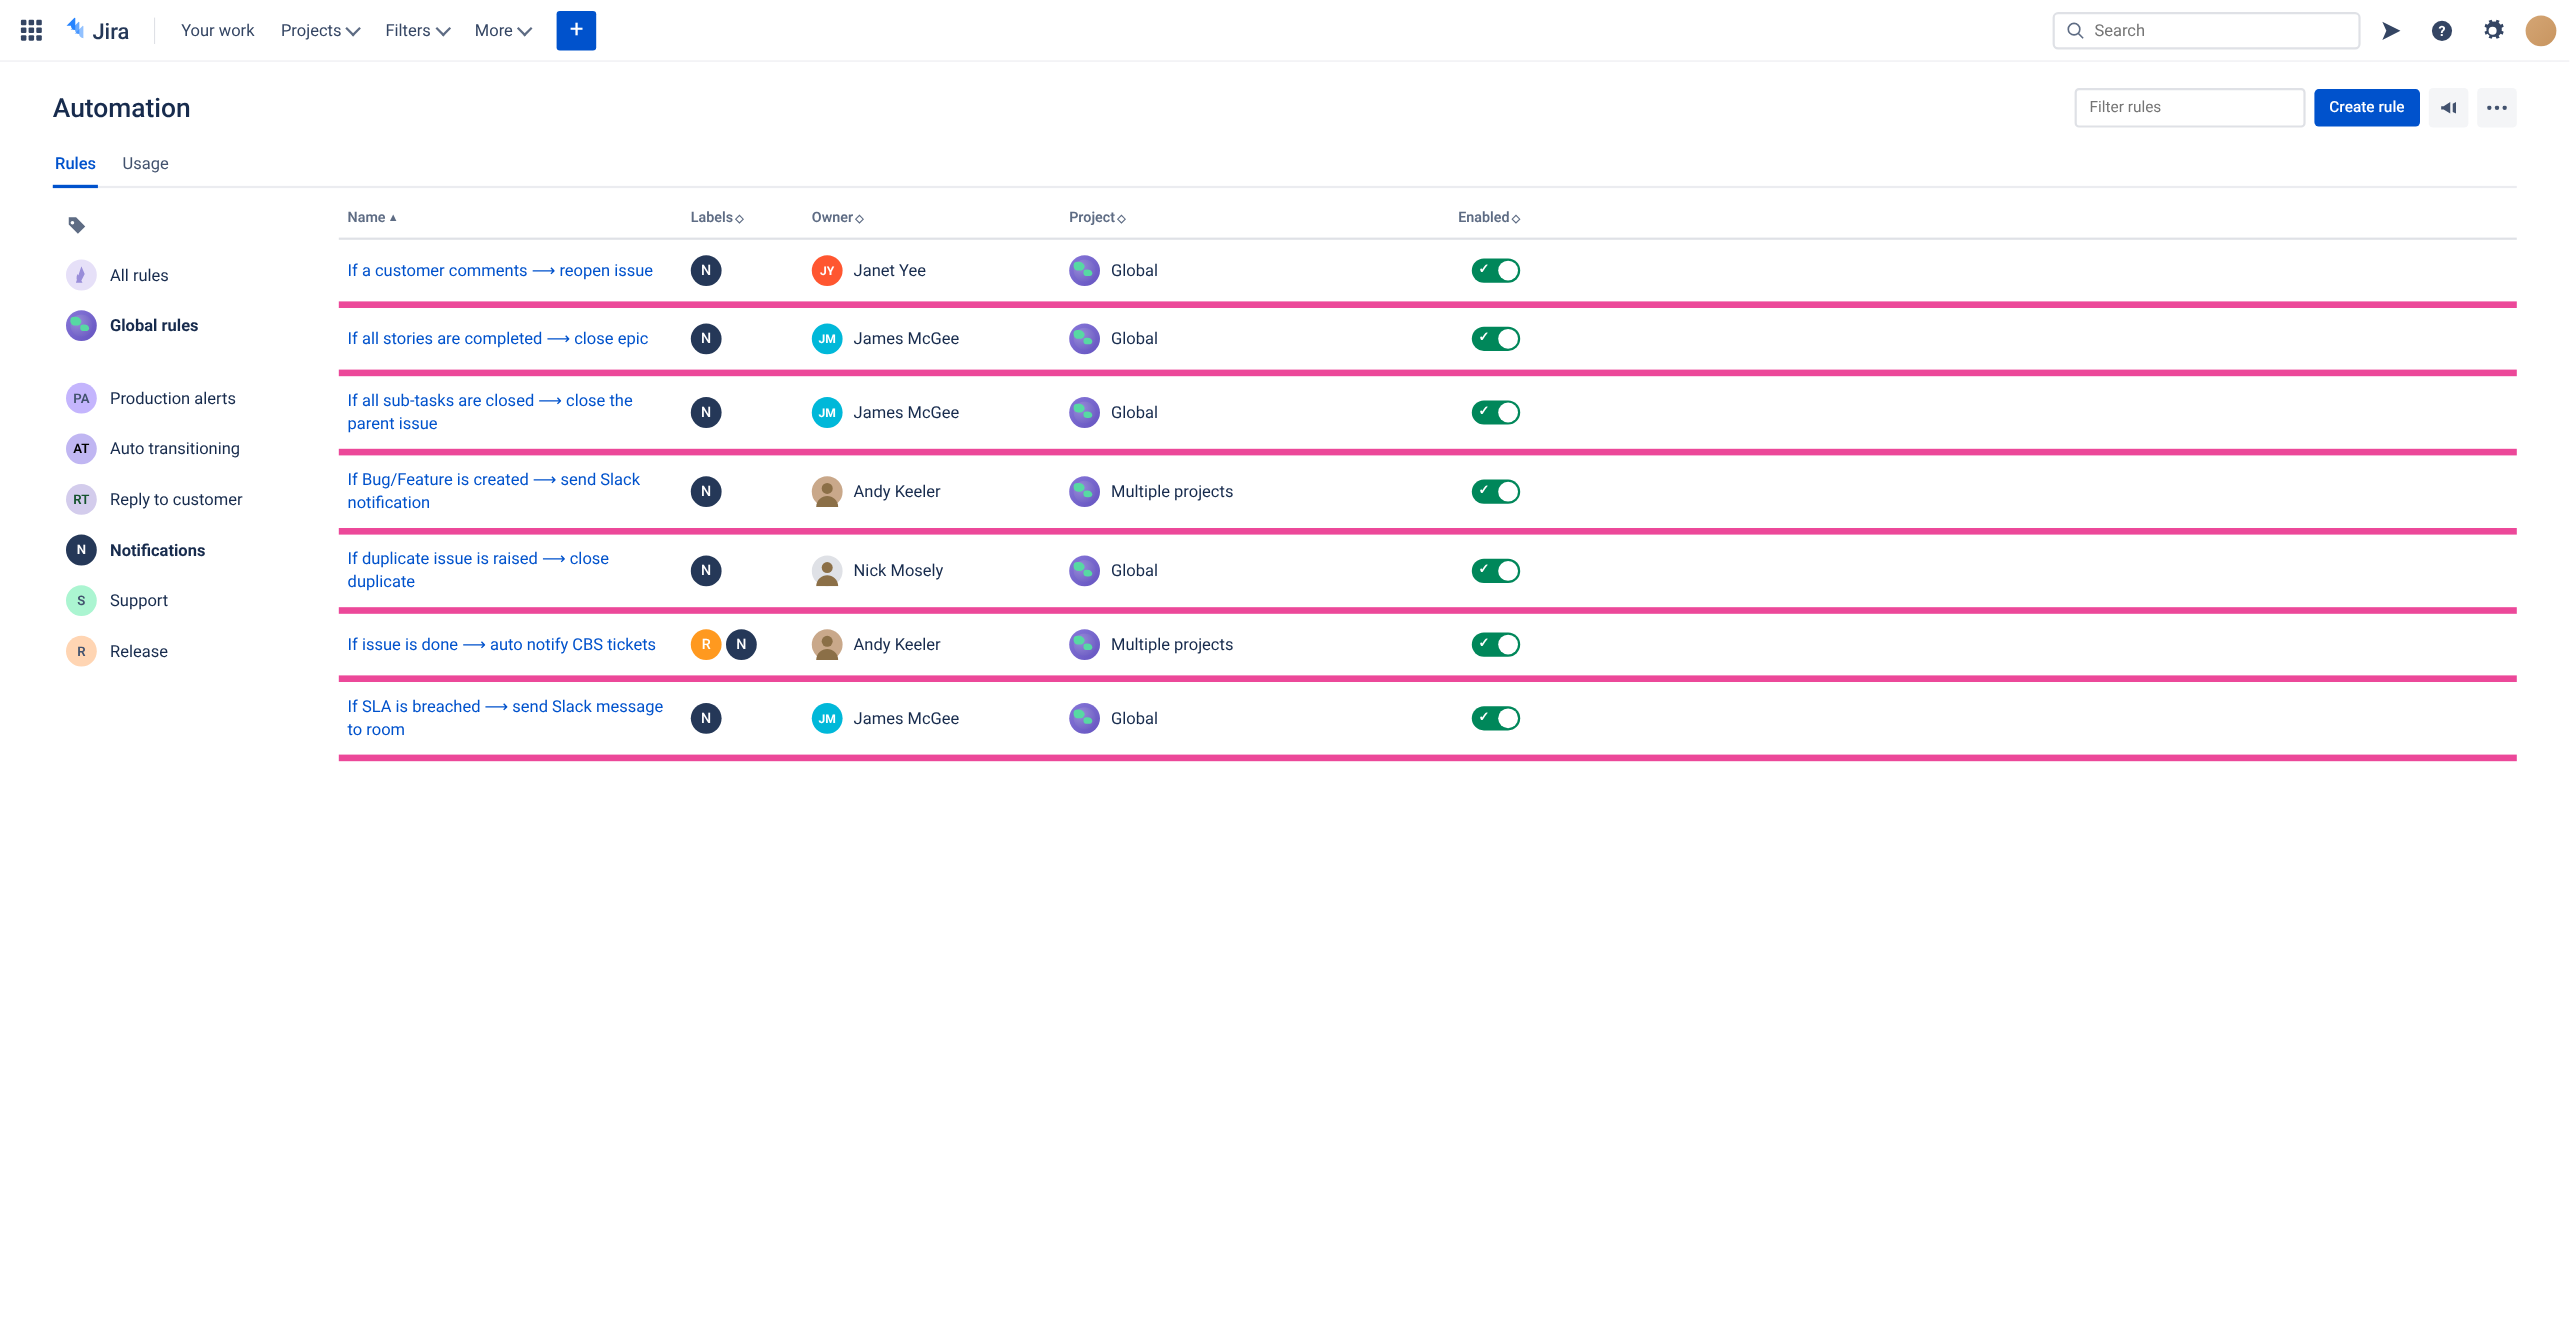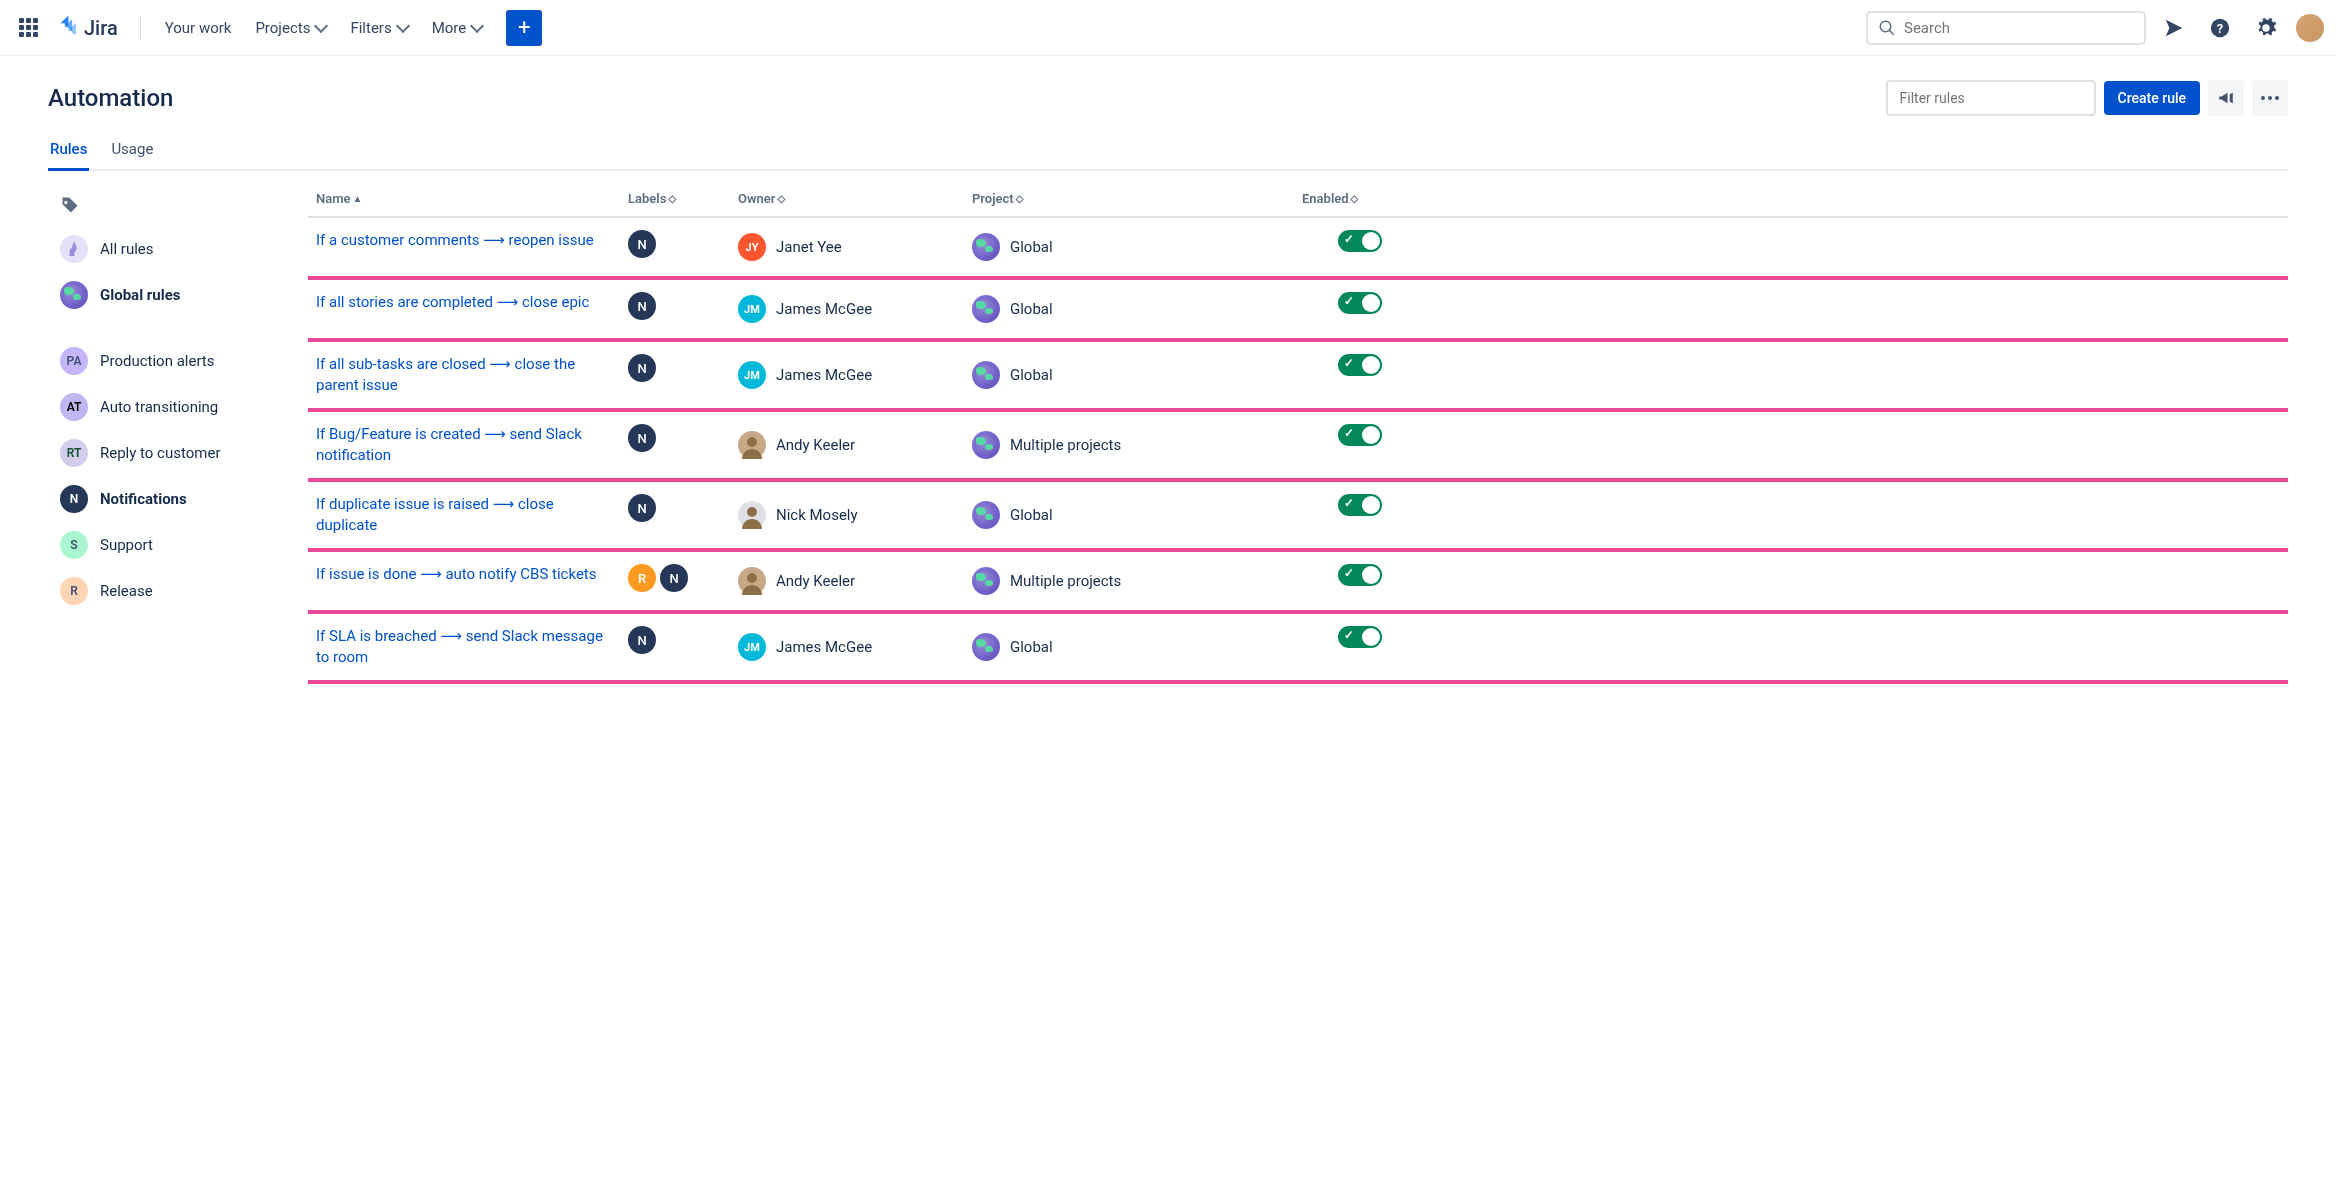--- a/index.html
+++ b/index.html
@@ -36,21 +36,21 @@
 .sidebar-spacer{height:20px}
 .side-icon{width:28px;height:28px;border-radius:50%;display:flex;align-items:center;justify-content:center;color:#fff;font-size:12px;font-weight:600;flex-shrink:0}
 .table{flex:1;padding-top:10px}
 .thead{display:flex;border-bottom:2px solid #DFE1E6;padding:10px 0;font-size:13px;font-weight:600;color:#5E6C84}
 .col-name{width:320px;padding-left:8px}
 .col-labels{width:110px}
 .col-owner{width:234px}
 .col-project{width:330px}
 .col-enabled{width:80px;text-align:right}
 .sort{font-size:10px;margin-left:2px;color:#5E6C84}
-.trow{display:flex;border-bottom:4px solid #ec4899;padding:12px 0;min-height:62px}
+.trow{display:flex;align-items:center;border-bottom:6px solid #ec4899;padding:12px 0;min-height:62px}
 .rule-name{color:#0052CC;cursor:pointer;font-size:15px;line-height:1.4;padding-left:8px;width:320px;padding-right:20px}
 .labels-cell{width:110px;display:flex;gap:4px}
 .label-badge{width:28px;height:28px;border-radius:50%;display:flex;align-items:center;justify-content:center;color:#fff;font-size:13px;font-weight:500}
 .owner-cell{width:234px;display:flex;align-items:center;gap:10px;font-size:15px}
 .owner-avatar{width:28px;height:28px;border-radius:50%;display:flex;align-items:center;justify-content:center;color:#fff;font-size:11px;font-weight:700}
 .project-cell{width:330px;display:flex;align-items:center;gap:10px;font-size:15px}
 .globe{width:28px;height:28px;border-radius:50%;background:linear-gradient(135deg,#8777D9,#6554C0);position:relative;overflow:hidden;flex-shrink:0}
 .globe::before{content:"";position:absolute;inset:4px;border-radius:50%;background:radial-gradient(circle at 30% 30%,#998DD9,#6554C0)}
 .globe::after{content:"";position:absolute;top:6px;left:4px;width:10px;height:8px;background:#57D9A3;border-radius:40% 60% 50% 50%;box-shadow:8px 6px 0 -1px #57D9A3}
 .enabled-cell{width:80px;display:flex;justify-content:flex-end}
@@ -211,21 +211,21 @@
             <span class="sort">◇</span>
           </div>
         <div class="col-owner th-click">
             <span>Owner</span>
             <span class="sort">◇</span>
           </div>
         <div class="col-project th-click">
             <span>Project</span>
             <span class="sort">◇</span>
           </div>
-        <div class="col-enabled th-click" style="">
+        <div class="col-enabled th-click" style="justify-content:flex-end">
             <span>Enabled</span>
             <span class="sort">◇</span>
           </div>
       </div>
       <div id="tbody">
           <div class="trow">
             <div class="rule-name">If a customer comments ⟶ reopen issue</div>
             <div class="labels-cell">
               <div class="label-badge" style="background:#253858">N</div>
             </div>

